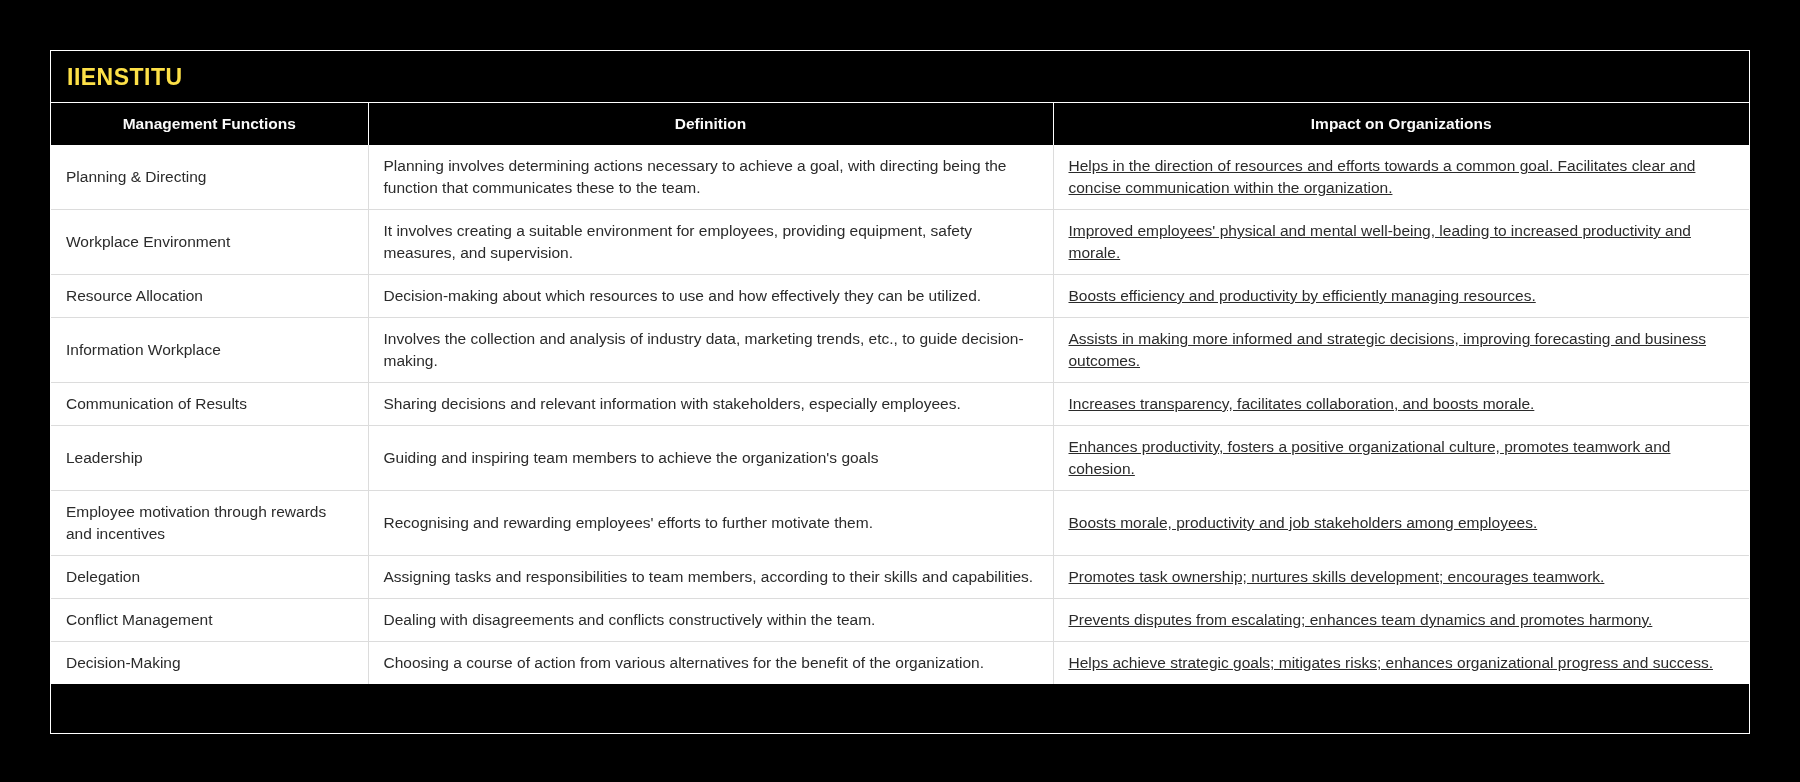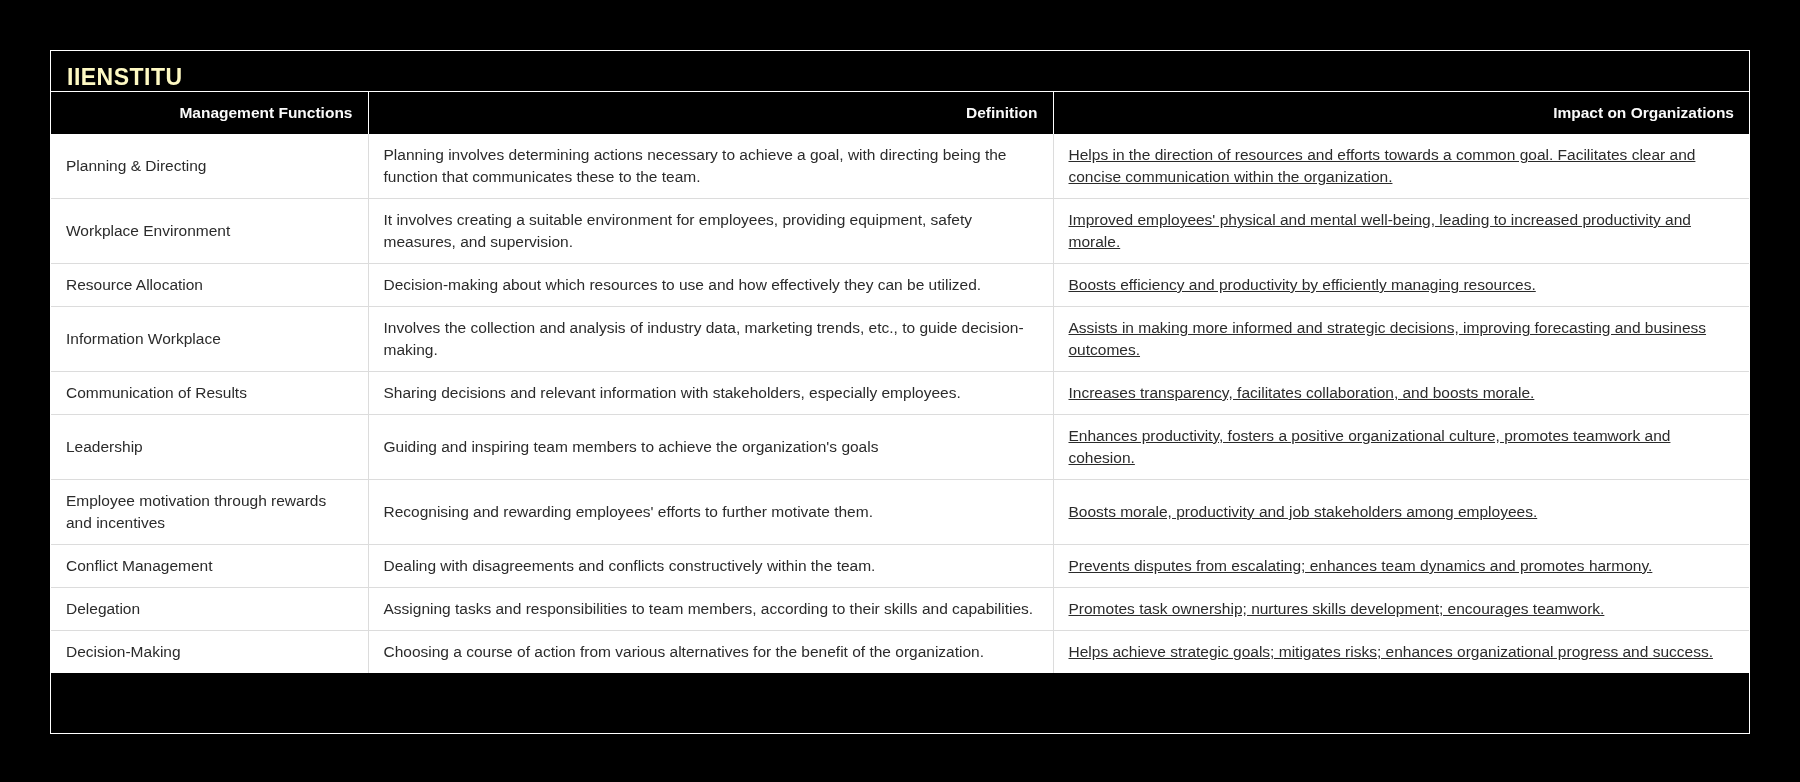--- a/index.html
+++ b/index.html
@@ -17,39 +17,39 @@
     top: 50px;
     width: 1700px;
     height: 684px;
     background: #000000;
     border: 1px solid #ffffff;
     box-sizing: border-box;
     overflow: hidden;
   }
   .brand-bar {
     background: #000000;
-    color: #fef9c3;
+    color: #fde047;
     font-size: 23px;
     font-weight: bold;
     letter-spacing: 0.5px;
-    padding: 13px 16px 0 16px;
+    padding: 13px 16px 11px 16px;
     border-bottom: 1px solid #ffffff;
   }
   table.data-table {
     width: 100%;
     border-collapse: collapse;
     table-layout: fixed;
   }
   col.c1 { width: 317px; }
   col.c2 { width: 685px; }
   col.c3 { width: 696px; }
   table.data-table th {
     background: #000000;
     color: #fafafa;
-    text-align: right;
+    text-align: center;
     font-size: 15.5px;
     font-weight: bold;
     padding: 11px 15px;
     height: 20px;
     border-right: 1px solid #ffffff;
   }
   table.data-table th:last-child { border-right: none; }
   table.data-table td {
     background: #ffffff;
     color: #2b2b2b;
@@ -112,28 +112,28 @@
           <td>Leadership</td>
           <td>Guiding and inspiring team members to achieve the organization's goals</td>
           <td>Enhances productivity, fosters a positive organizational culture, promotes teamwork and cohesion.</td>
         </tr>
         <tr>
           <td>Employee motivation through rewards and incentives</td>
           <td>Recognising and rewarding employees' efforts to further motivate them.</td>
           <td>Boosts morale, productivity and job stakeholders among employees.</td>
         </tr>
         <tr>
+          <td>Delegation</td>
+          <td>Assigning tasks and responsibilities to team members, according to their skills and capabilities.</td>
+          <td>Promotes task ownership; nurtures skills development; encourages teamwork.</td>
+        </tr>
+        <tr>
           <td>Conflict Management</td>
           <td>Dealing with disagreements and conflicts constructively within the team.</td>
           <td>Prevents disputes from escalating; enhances team dynamics and promotes harmony.</td>
-        </tr>
-        <tr>
-          <td>Delegation</td>
-          <td>Assigning tasks and responsibilities to team members, according to their skills and capabilities.</td>
-          <td>Promotes task ownership; nurtures skills development; encourages teamwork.</td>
         </tr>
         <tr>
           <td>Decision-Making</td>
           <td>Choosing a course of action from various alternatives for the benefit of the organization.</td>
           <td>Helps achieve strategic goals; mitigates risks; enhances organizational progress and success.</td>
         </tr>
       </tbody>
   </table>
 </div>
 

